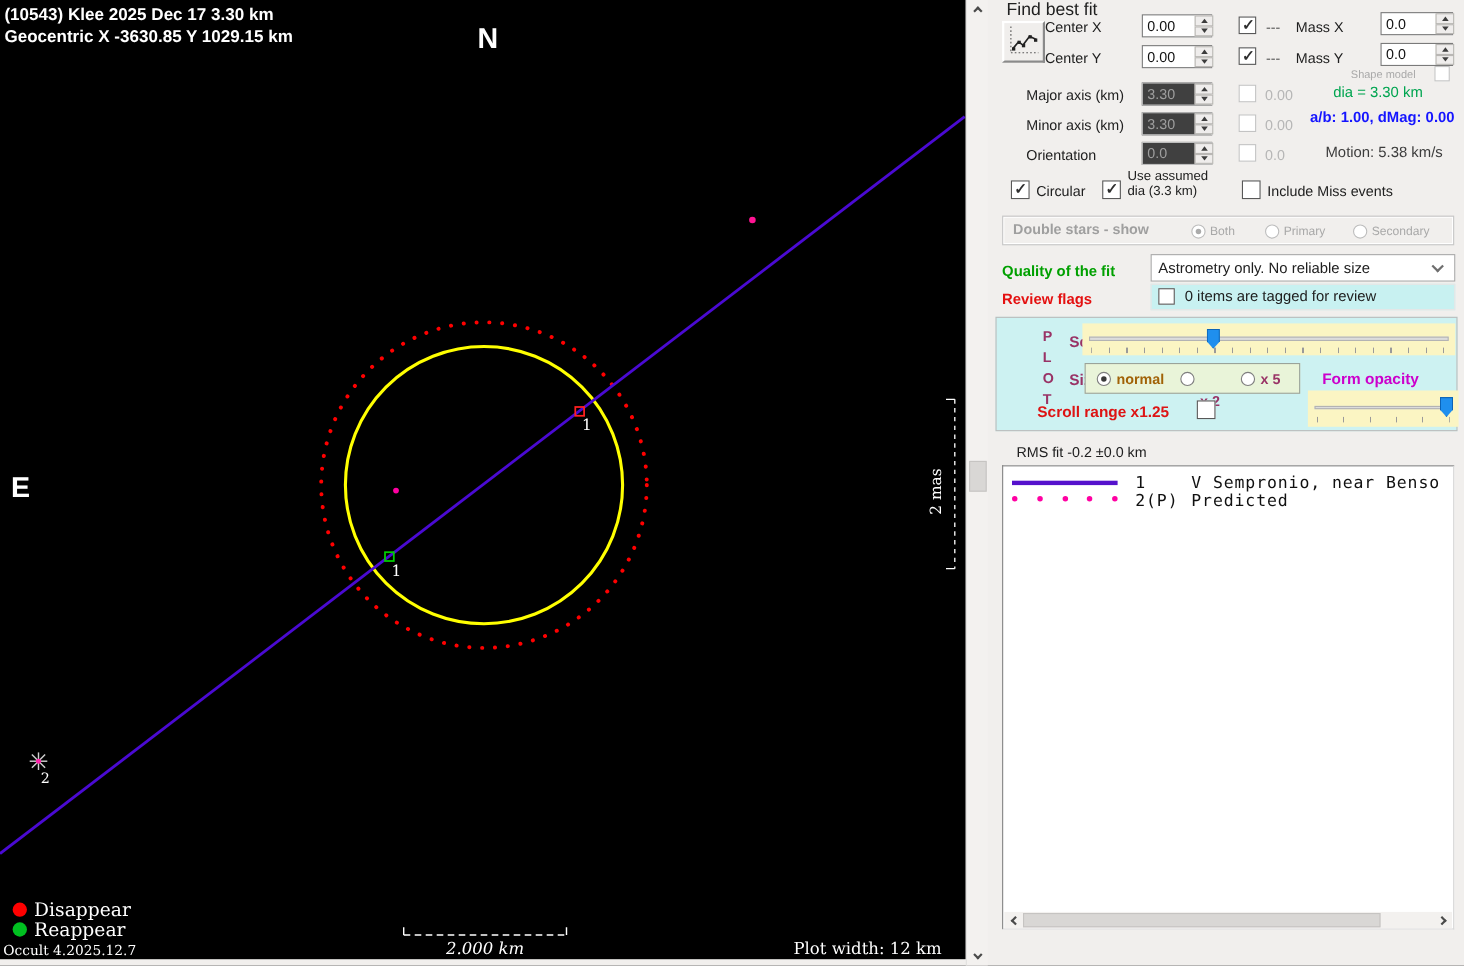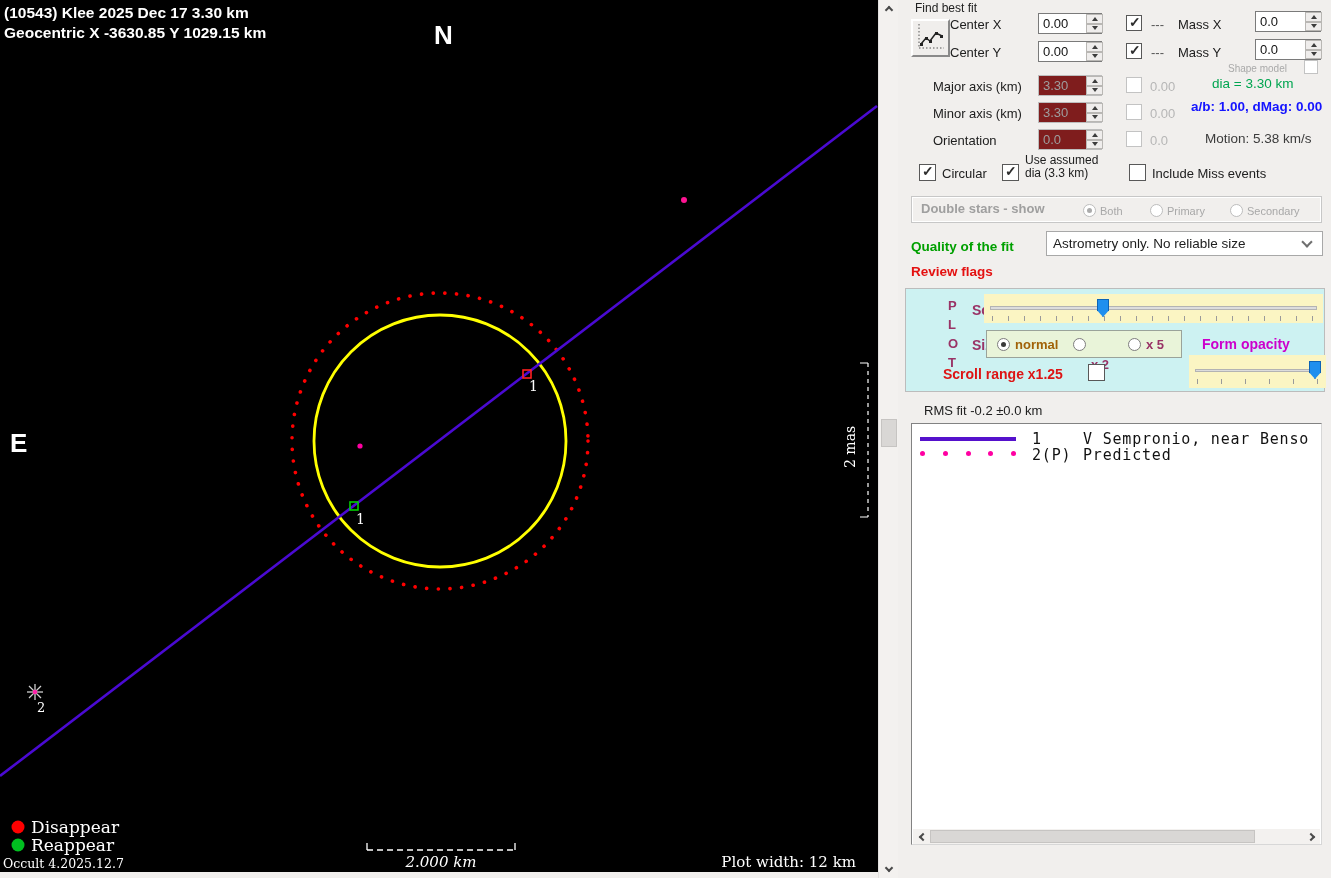--- a/index.html
+++ b/index.html
@@ -12,21 +12,21 @@
   
   #plot-wrap { position:absolute; left:0; top:0; width:878px; height:872px; background:#000; }
   
   .lbl { position:absolute; font-size:13px; color:#202020; white-space:nowrap; }
   .lblR { text-align:left; }
   .tbox {
     position:absolute; background:#fff; border:1px solid #7a7a7a;
     font-family:"Liberation Sans", sans-serif; font-size:13px; color:#111;
     padding:2px 18px 2px 4px; outline:none;
   }
-  .tbox.dis { color:#9e9e9e; border-color:#bdbdbd; background:#7f1d1d; }
+  .tbox.dis { color:#9e9e9e; border-color:#bdbdbd; background:#404040; }
   .spin { position:absolute; width:17px; display:flex; flex-direction:column; }
   .sbtn { position:relative; flex:1; background:#efedec; border:1px solid #b9b7b4;
           display:flex; align-items:center; justify-content:center; }
   .sbtn::after { content:""; border-left:3px solid transparent; border-right:3px solid transparent; }
   .sbtn.up::after { border-bottom:4px solid #3c3c3c; }
   .sbtn.dn::after { border-top:4px solid #3c3c3c; }
   .cb { position:absolute; width:16px; height:16px; background:#fff; border:1px solid #585858; }
   .cb.checked::after { content:"\2713"; position:absolute; left:2px; top:-2px;
      font-size:14px; font-weight:bold; color:#2e2e2e; }
   .cb.dis { border-color:#c3c3c3; }
@@ -117,21 +117,21 @@
   <div class="scroll-box" style="left:878px; top:0; width:20px; height:878px; border-left:1px solid #e2e0de;">
     <div class="sc-arrow" style="left:0; top:0; width:20px; height:16px;">
         <span class="mini-chev" style="transform:rotate(-135deg); margin-top:4px;"></span>
       </div>
     <div class="sc-thumb" style="left:2px; top:419px; width:16px; height:28px;"></div>
     <div class="sc-arrow" style="left:0; bottom:0; width:20px; height:16px;">
         <span class="mini-chev" style="transform:rotate(45deg); margin-bottom:4px;"></span>
       </div>
   </div>
 
-  <div class="lbl" style="left:915px; top:1px; font-size:12px;">Find best fit</div>
+  <div class="lbl" style="left:915px; top:1px; font-size:16px;">Find best fit</div>
 
   <button id="fit-button">
     <svg width="31" height="30" viewBox="0 0 31 30">
       <line x1="4" y1="2" x2="4" y2="26" stroke="#555" stroke-width="1" stroke-dasharray="1.5 2"></line>
       <line x1="4" y1="26" x2="29" y2="26" stroke="#555" stroke-width="1" stroke-dasharray="1.5 2"></line>
       <polyline points="6,22 11,16 15,19 21,11 27,14" fill="none" stroke="#222" stroke-width="1.5"></polyline>
       <g fill="#222">
         <rect x="5" y="21" width="3" height="3"></rect>
           <rect x="10" y="15" width="3" height="3"></rect>
         <rect x="14" y="18" width="3" height="3"></rect>
@@ -223,20 +223,24 @@
   <div class="rd dis" style="left:1230px; top:204px;"></div>
   <div class="lbl" style="left:1247px; top:205px; font-size:11px; color:#a8a8a8;">Secondary</div>
 
   <div class="lbl lblR" style="left:911px; top:239px; width:130px; color:#00a000; font-weight:bold; font-size:13.5px;">Quality of the fit</div>
   <div style="position:absolute; left:1046px; top:231px; width:277px; height:25px; background:#fff; border:1px solid #a8a8a8;">
     <span class="lbl" style="left:6px; top:4px; font-size:13.5px;">Astrometry only. No reliable size</span>
     <span class="chev down" style="position:absolute; right:11px; top:6px;"></span>
   </div>
 
   <div class="lbl lblR" style="left:911px; top:264px; width:130px; color:#e41010; font-weight:bold; font-size:13.5px;">Review flags</div>
+  <div style="position:absolute; left:1046px; top:258px; width:277px; height:24px; background:#c8f1f1; border:1px solid #e6e6e6;">
+    <div class="cb" style="left:6px; top:3px; width:15px; height:15px;"></div>
+    <span class="lbl" style="left:30px; top:3px; font-size:13.5px;">0 items are tagged for review</span>
+  </div>
 
   <div style="position:absolute; left:905px; top:288px; width:420px; height:104px; background:#cdf2f2; border:1px solid #bcbcbc;">
     <div class="lbl" style="left:42px; top:9px;  font-weight:bold; color:#993366;">P</div>
     <div class="lbl" style="left:42px; top:28px; font-weight:bold; color:#993366;">L</div>
     <div class="lbl" style="left:42px; top:47px; font-weight:bold; color:#993366;">O</div>
     <div class="lbl" style="left:42px; top:66px; font-weight:bold; color:#993366;">T</div>
 
     <div class="lbl" style="left:66px; top:13px; font-size:14px; font-weight:bold; color:#993366;">Scale</div>
     <div class="slider" style="left:78px; top:5px; width:339px; height:29px;">
       <div class="groove" style="left:6px; top:12px; width:327px; height:4px;"></div>

